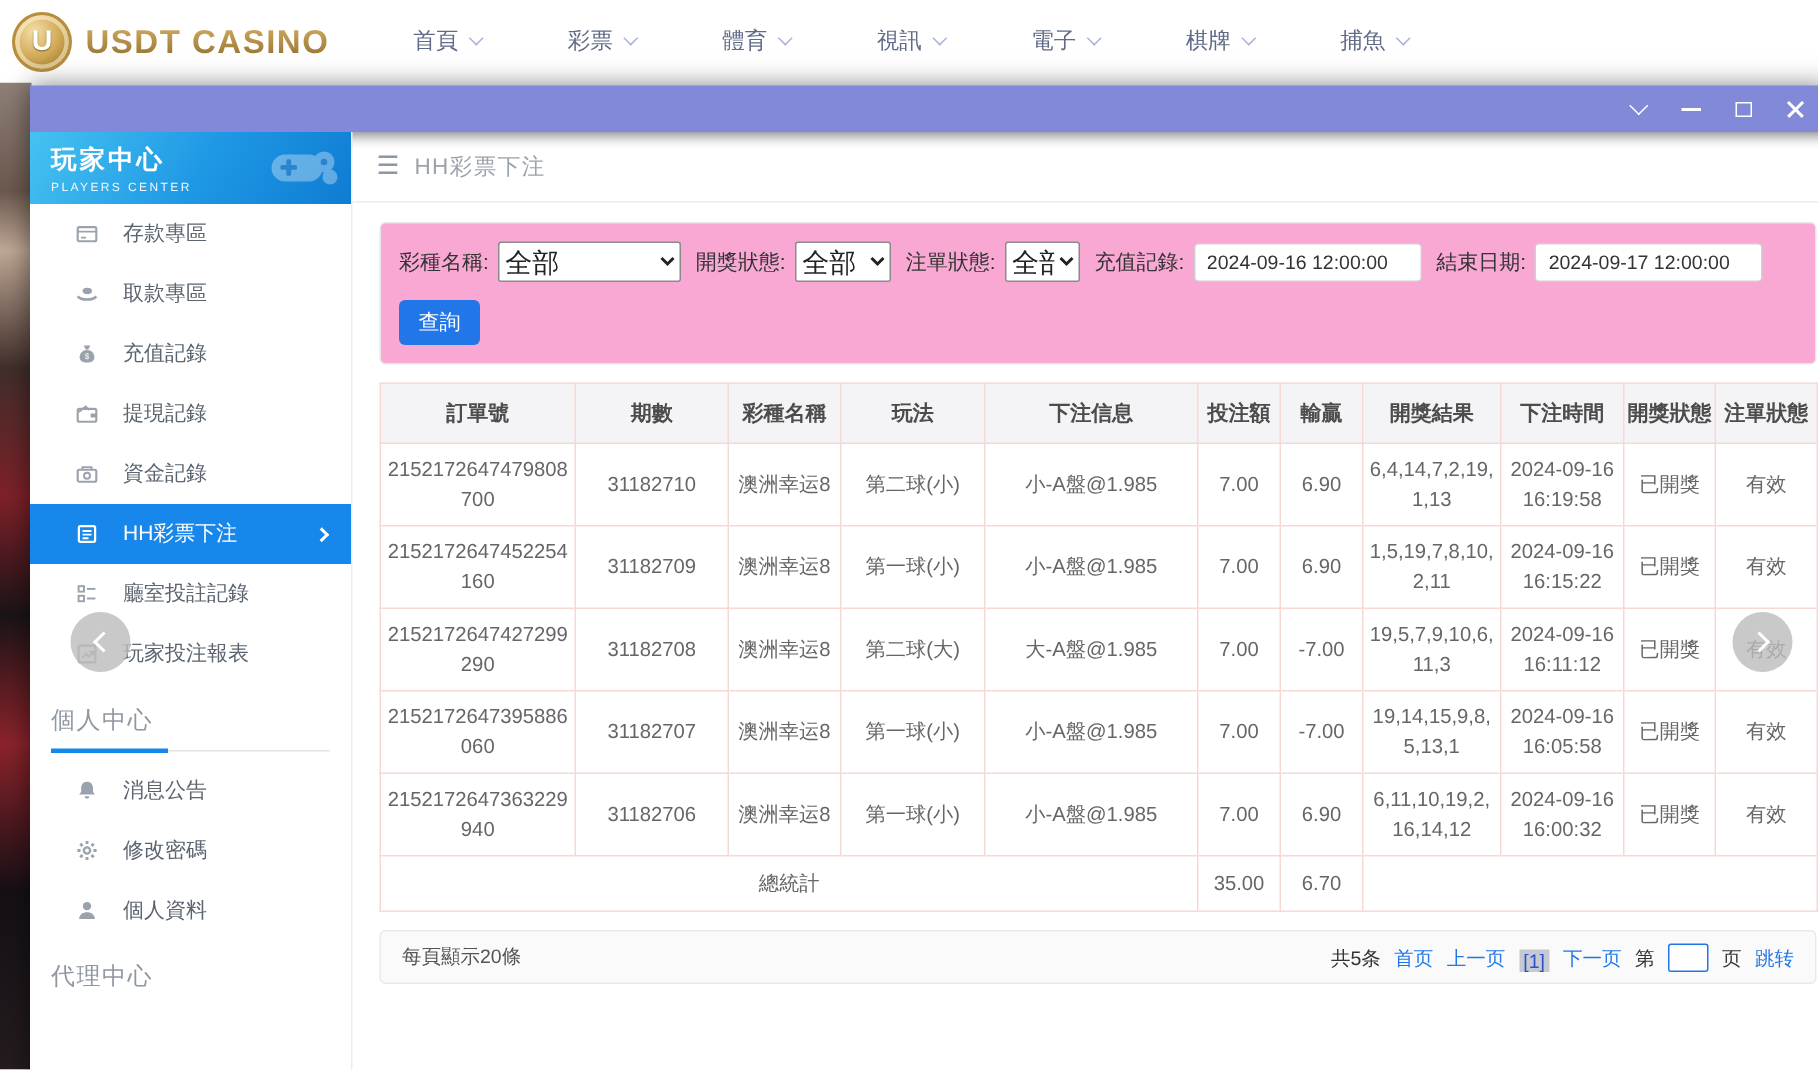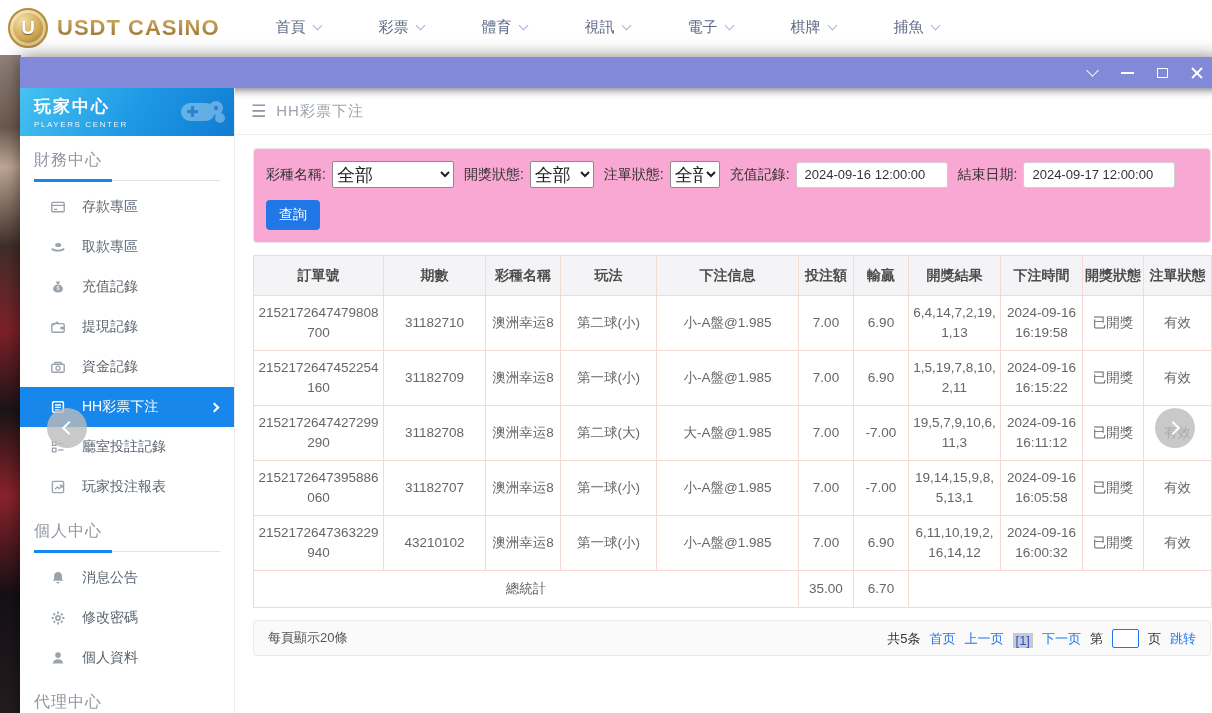--- a/index.html
+++ b/index.html
@@ -163,26 +163,20 @@
               </g>
               <g fill="#1272c4" opacity="0.7">
                 <circle cx="40" cy="13" r="2.2"></circle>
                 <rect x="11" y="15" width="11" height="3.2" rx="1"></rect>
                 <rect x="14.9" y="11.1" width="3.2" height="11" rx="1"></rect>
               </g>
             </svg>
         </span>
       </div>
       <div id="sidebar-menu">
-          <div class="side-sec">
-            <div class="side-sec-label">財務中心</div>
-            <div class="side-sec-line">
-              <i></i>
-            </div>
-          </div>
           <div class="side-item">
             <span class="icn">
               <svg viewBox="0 0 16 16" width="16" height="16">
                 <rect x="1.8" y="3.4" width="12.4" height="9.4" rx="1" fill="none" stroke="currentColor" stroke-width="1.4"></rect>
                 <path d="M1.8 6.4h12.4M4 10.4h3.4" stroke="currentColor" stroke-width="1.3"></path>
               </svg>
             </span>
             <span>存款專區</span>
           </div>
           <div class="side-item">
@@ -396,21 +390,21 @@
                 <td>小-A盤@1.985</td>
                 <td>7.00</td>
                 <td>-7.00</td>
                 <td>19,14,15,9,8,5,13,1</td>
                 <td class="c-date">2024-09-16 16:05:58</td>
                 <td>已開獎</td>
                 <td>有效</td>
               </tr>
               <tr>
                 <td>2152172647363229940</td>
-                <td>43210102</td>
+                <td>31182706</td>
                 <td>澳洲幸运8</td>
                 <td>第一球(小)</td>
                 <td>小-A盤@1.985</td>
                 <td>7.00</td>
                 <td>6.90</td>
                 <td>6,11,10,19,2,16,14,12</td>
                 <td class="c-date">2024-09-16 16:00:32</td>
                 <td>已開獎</td>
                 <td>有效</td>
               </tr>

